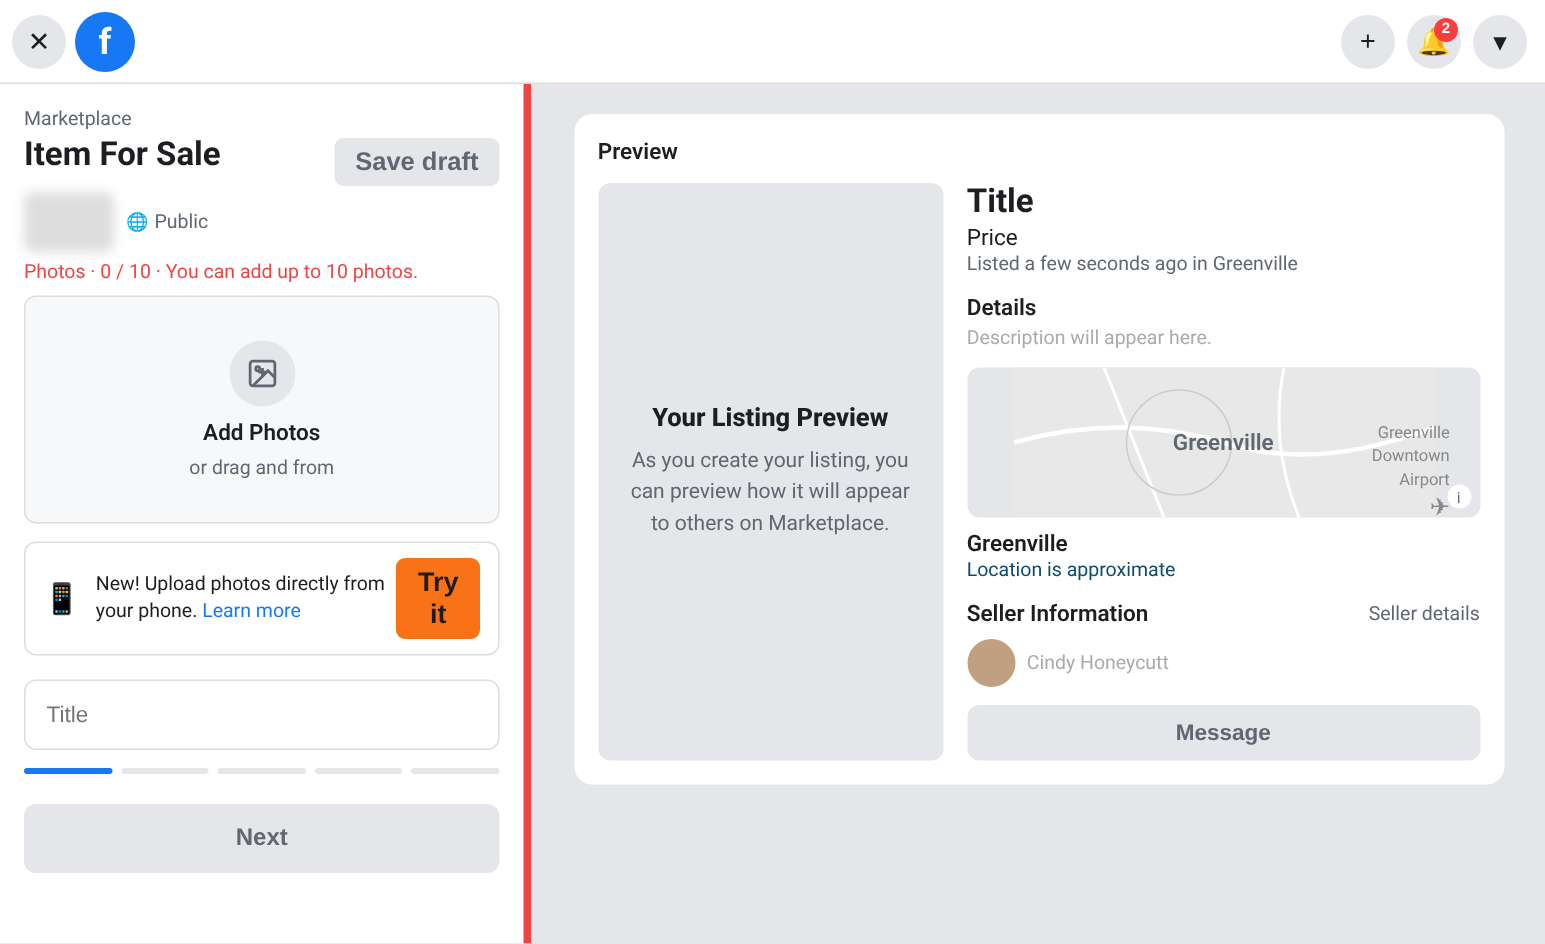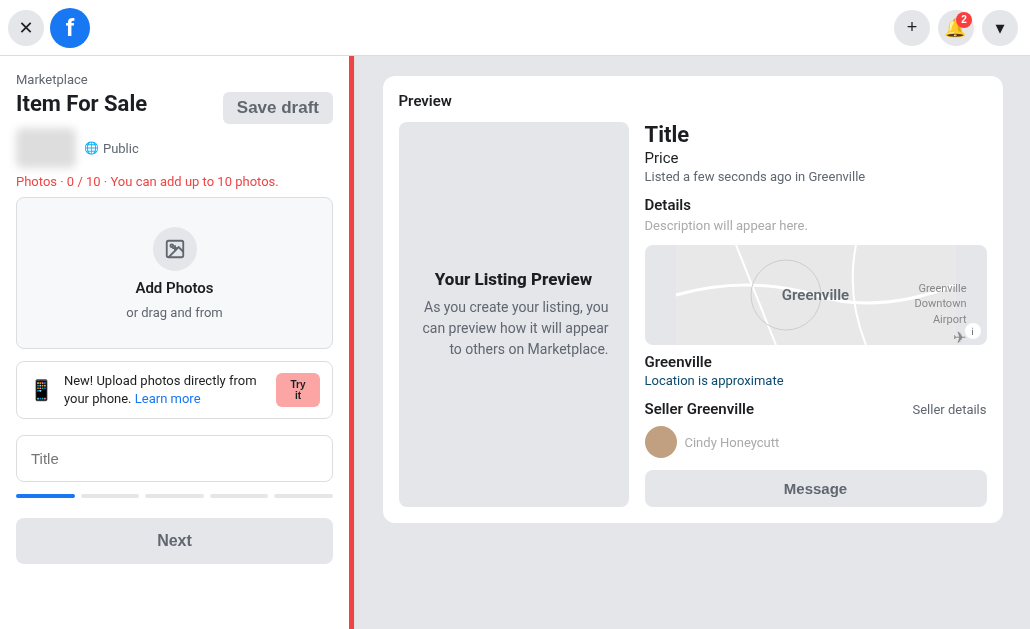--- a/index.html
+++ b/index.html
@@ -201,24 +201,24 @@
       font-size: 13px;
       color: #1c1e21;
       line-height: 1.4;
     }
     .phone-upload-text .learn-more {
       color: #1877f2;
       cursor: pointer;
     }
     .try-it-btn {
       padding: 6px 14px;
-      background: #fca5a5;
+      background: #f97316;
       border: none;
       border-radius: 6px;
-      font-size: 10px;
+      font-size: 18px;
       font-weight: 600;
       color: #1c1e21;
       cursor: pointer;
     }
 
     
     .title-input {
       width: 100%;
       padding: 14px;
       border: 1px solid #ddd;
@@ -291,21 +291,21 @@
     }
     .preview-image-area {
       width: 230px;
       min-height: 300px;
       background: #e4e6ea;
       border-radius: 8px;
       display: flex;
       flex-direction: column;
       align-items: center;
       justify-content: center;
-      text-align: right;
+      text-align: center;
       padding: 20px;
       flex-shrink: 0;
     }
     .preview-overlay-title {
       font-size: 17px;
       font-weight: 800;
       color: #1c1e21;
       margin-bottom: 8px;
     }
     .preview-overlay-text {
@@ -563,21 +563,21 @@
             <span>Airport</span>
             <div style="font-size:16px;color:#888;">✈</div>
           </div>
           <div class="map-info-icon">ℹ</div>
         </div>
 
         <p class="preview-location-title">Greenville</p>
         <p class="preview-location-sub">Location is approximate</p>
 
         <div class="preview-seller-row">
-          <span class="preview-seller-label">Seller Greenville</span>
+          <span class="preview-seller-label">Seller Information</span>
           <span class="seller-details-link">Seller details</span>
         </div>
         <div class="seller-avatar-row">
           <div class="seller-avatar"></div>
           <span class="seller-name">Cindy Honeycutt</span>
         </div>
 
         <button class="message-btn">Message</button>
       </div>
     </div>

